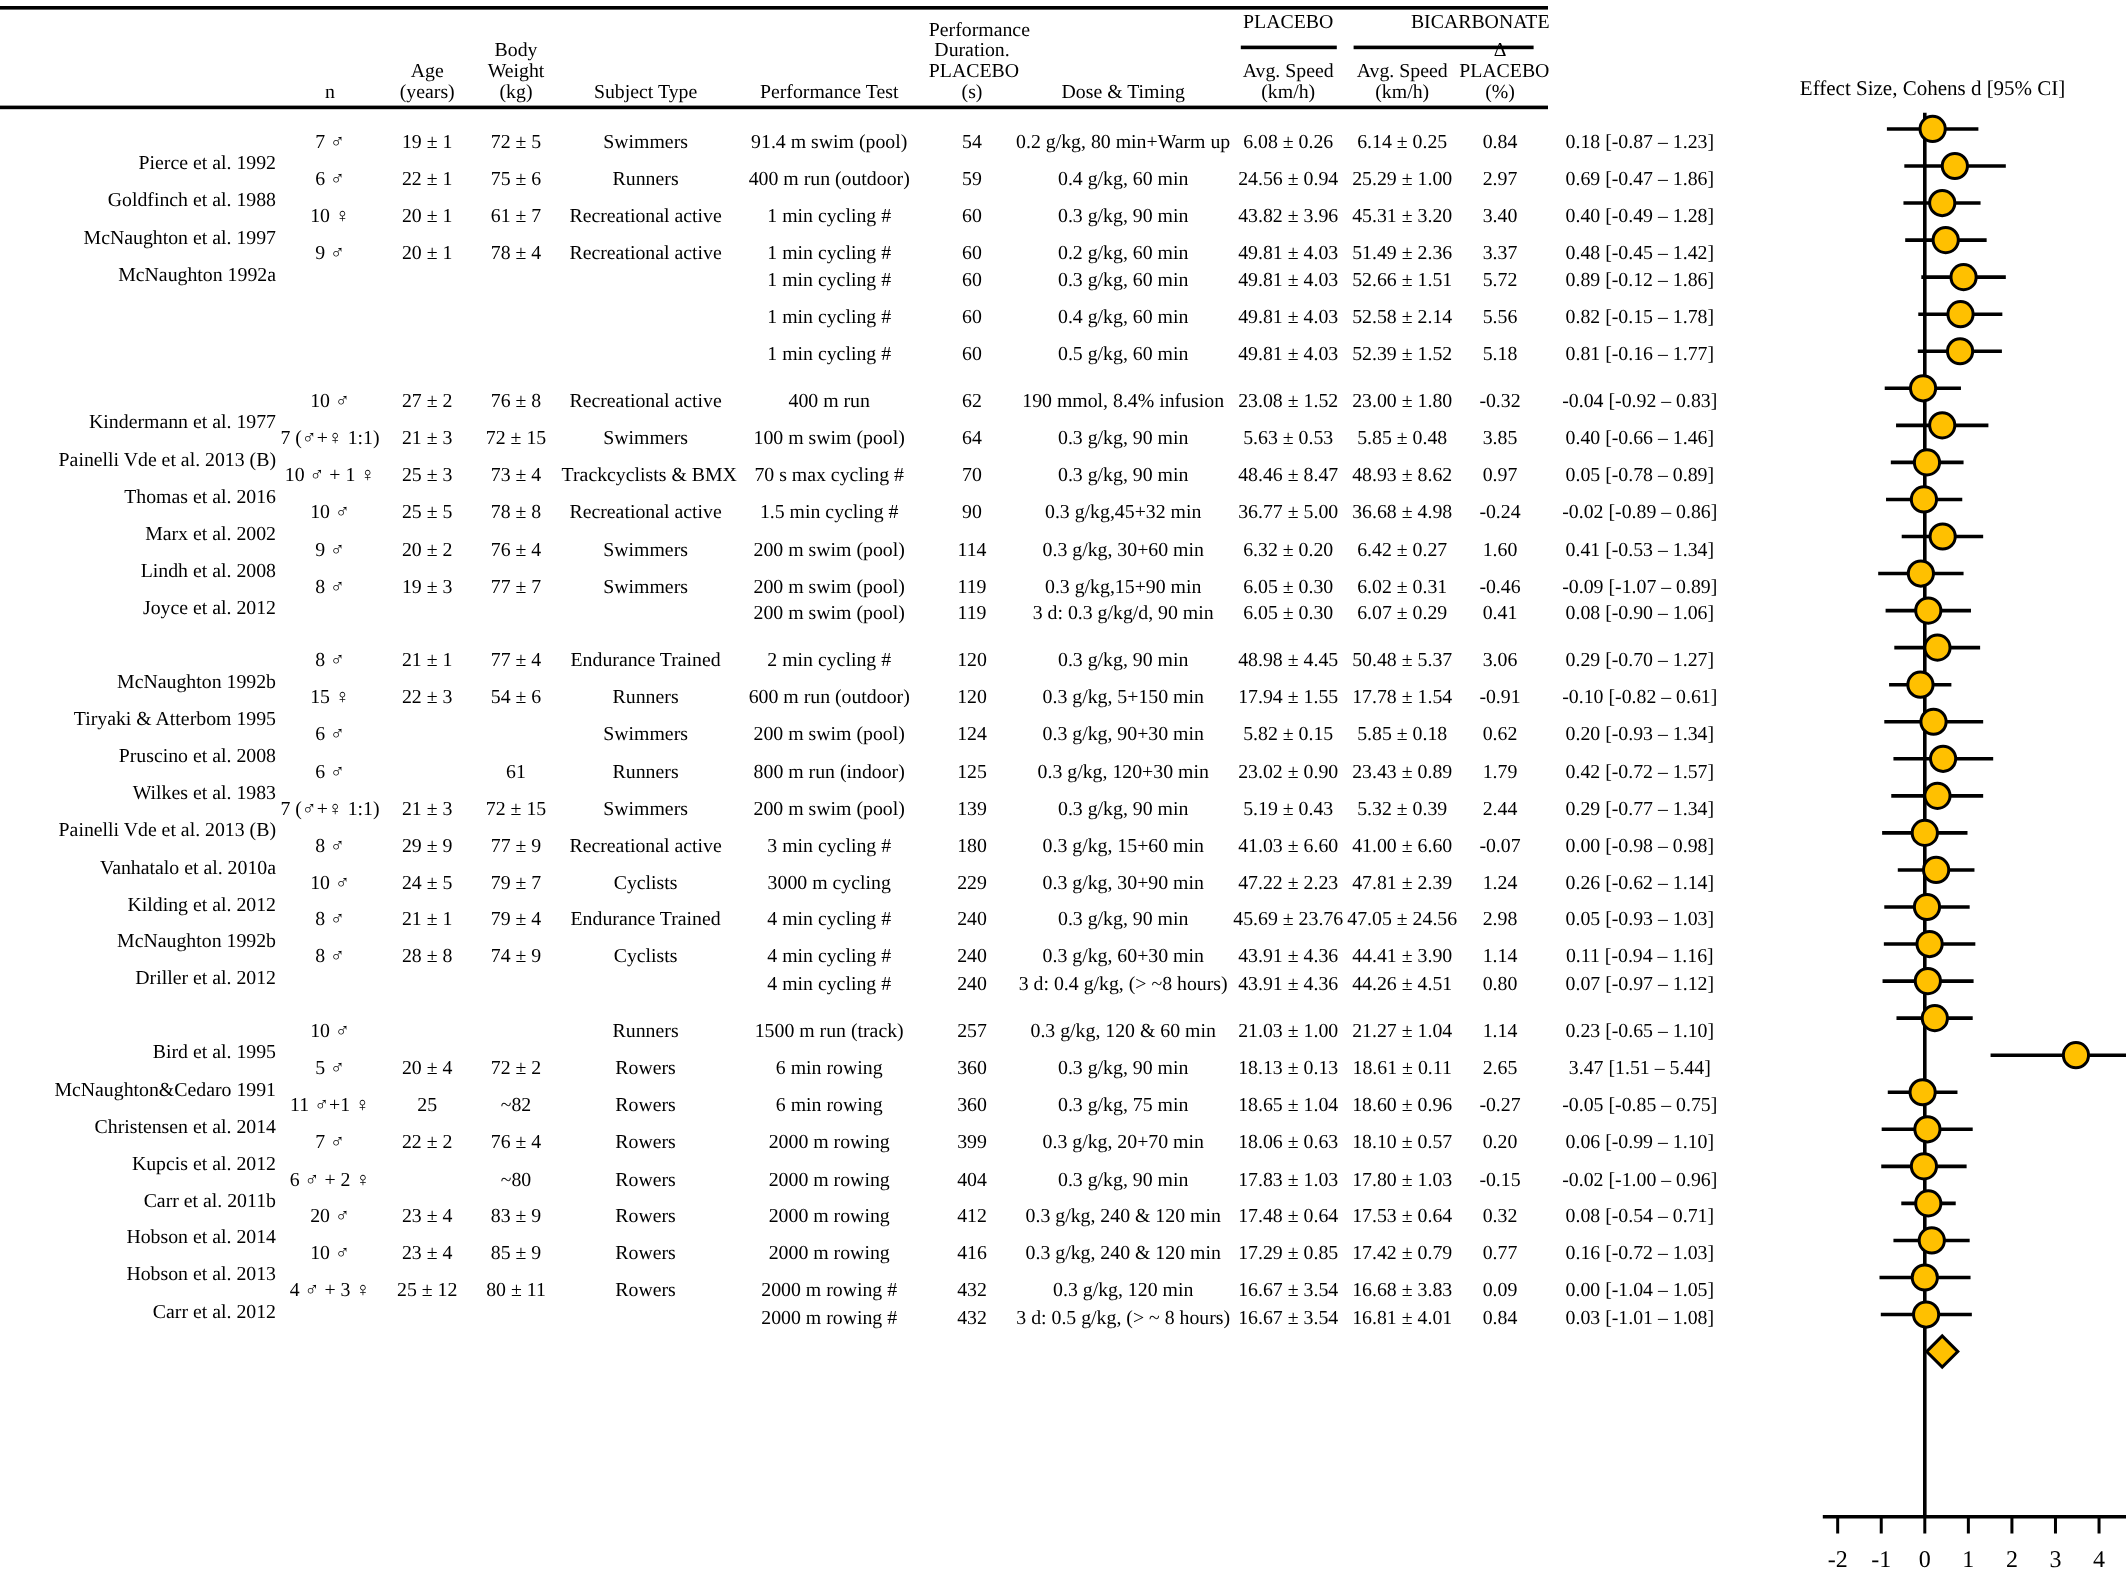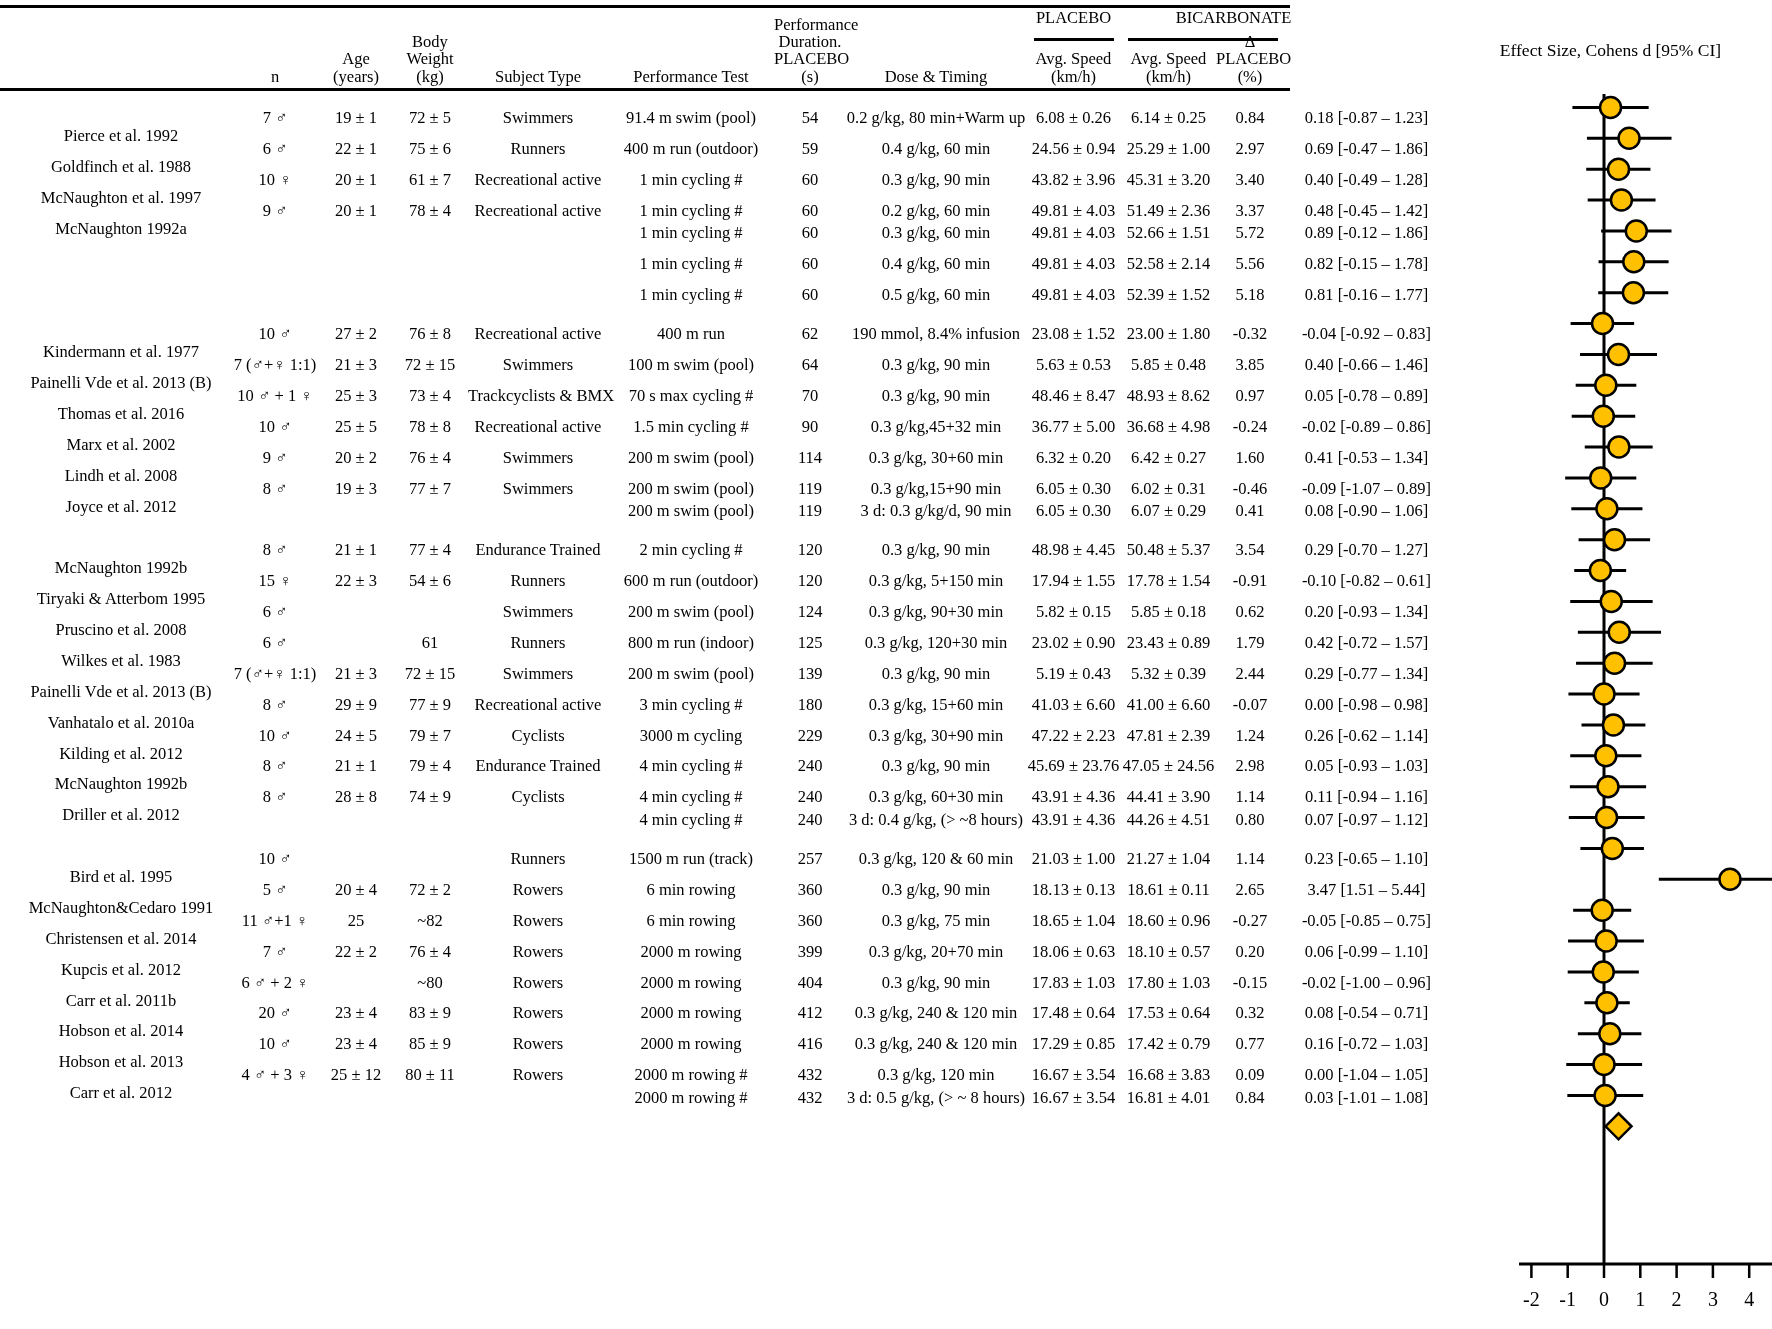--- a/index.html
+++ b/index.html
@@ -7,28 +7,28 @@
           font-family:"Liberation Serif",serif;color:#000;overflow:hidden;
           --cols:230px 90px 72px 76px 140px 166px 72px 180px 95px 95px 68px 165px;}
   .rule{position:absolute;background:#000;}
   .rule-top{left:0;top:5px;width:1290px;height:3px;}
   .rule-head{left:0;top:88px;width:1290px;height:3px;}
   .u-placebo{left:1034px;top:38px;width:80px;height:3px;}
   .u-bicarb{left:1128px;top:38px;width:150px;height:3px;}
   .group-hdr{position:absolute;top:8px;text-align:center;font-size:16.5px;}
   .g-placebo{left:1026px;width:95px;}
   .g-bicarb{left:1152px;width:163px;}
-  .effect-title{position:absolute;top:40px;left:1449px;width:323px;text-align:center;font-size:17.5px;}
+  .effect-title{position:absolute;top:63px;left:1449px;width:323px;text-align:center;font-size:17.5px;}
   .col-headers{position:absolute;top:0;left:0;height:88px;display:grid;
                grid-template-columns:var(--cols);align-items:end;}
   .hcell{text-align:center;white-space:pre-line;line-height:1.05;font-size:16.5px;padding-bottom:3px;}
   #rows{position:absolute;top:92px;left:0;width:1449px;}
   .row{display:grid;grid-template-columns:var(--cols);height:30.875px;align-items:center;}
   .cell{text-align:center;font-size:16.5px;white-space:nowrap;line-height:1;}
-  .c-study{text-align:center;padding-left:12px;margin-top:36px;}
+  .c-study{text-align:right;padding-left:12px;margin-top:36px;}
   .stars{vertical-align:super;font-size:14px;letter-spacing:1px;}
   #plot{position:absolute;left:0;top:0;pointer-events:none;}
 </style>
 </head>
 <body>
 
 <div class="canvas">
 
   <div class="rule rule-top"></div>
 
@@ -267,21 +267,21 @@
         <div class="cell c-study">McNaughton 1992b</div>
         <div class="cell c-n">8 ♂</div>
         <div class="cell c-age">21 ± 1</div>
         <div class="cell c-weight">77 ± 4</div>
         <div class="cell c-subject">Endurance Trained</div>
         <div class="cell c-test">2 min cycling #</div>
         <div class="cell c-duration">120</div>
         <div class="cell c-dose">0.3 g/kg, 90 min</div>
         <div class="cell c-placebo">48.98 ± 4.45</div>
         <div class="cell c-bicarbonate">50.48 ± 5.37</div>
-        <div class="cell c-delta">3.54</div>
+        <div class="cell c-delta">3.06</div>
         <div class="cell c-es_text">0.29 [-0.70 – 1.27]</div>
       </div>
       <div class="row">
         <div class="cell c-study">Tiryaki &amp; Atterbom 1995</div>
         <div class="cell c-n">15 ♀</div>
         <div class="cell c-age">22 ± 3</div>
         <div class="cell c-weight">54 ± 6</div>
         <div class="cell c-subject">Runners</div>
         <div class="cell c-test">600 m run (outdoor)</div>
         <div class="cell c-duration">120</div>

